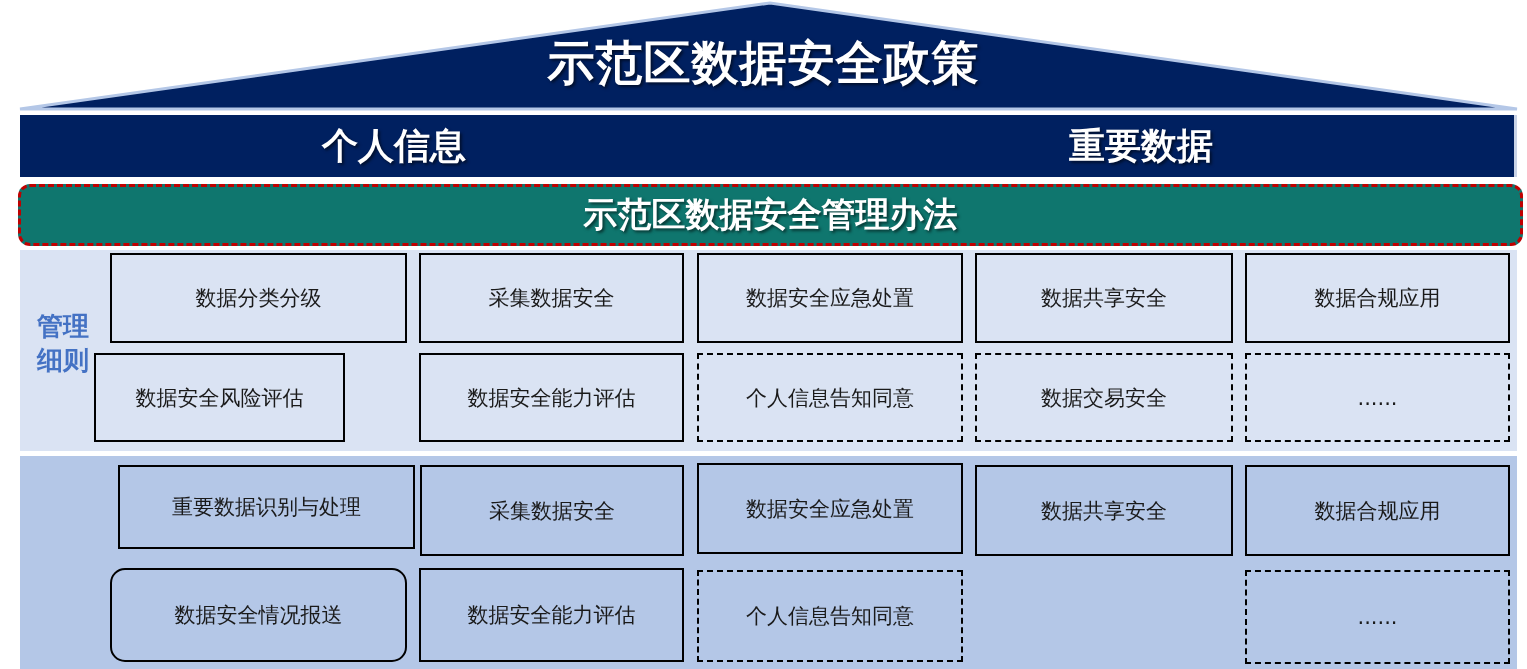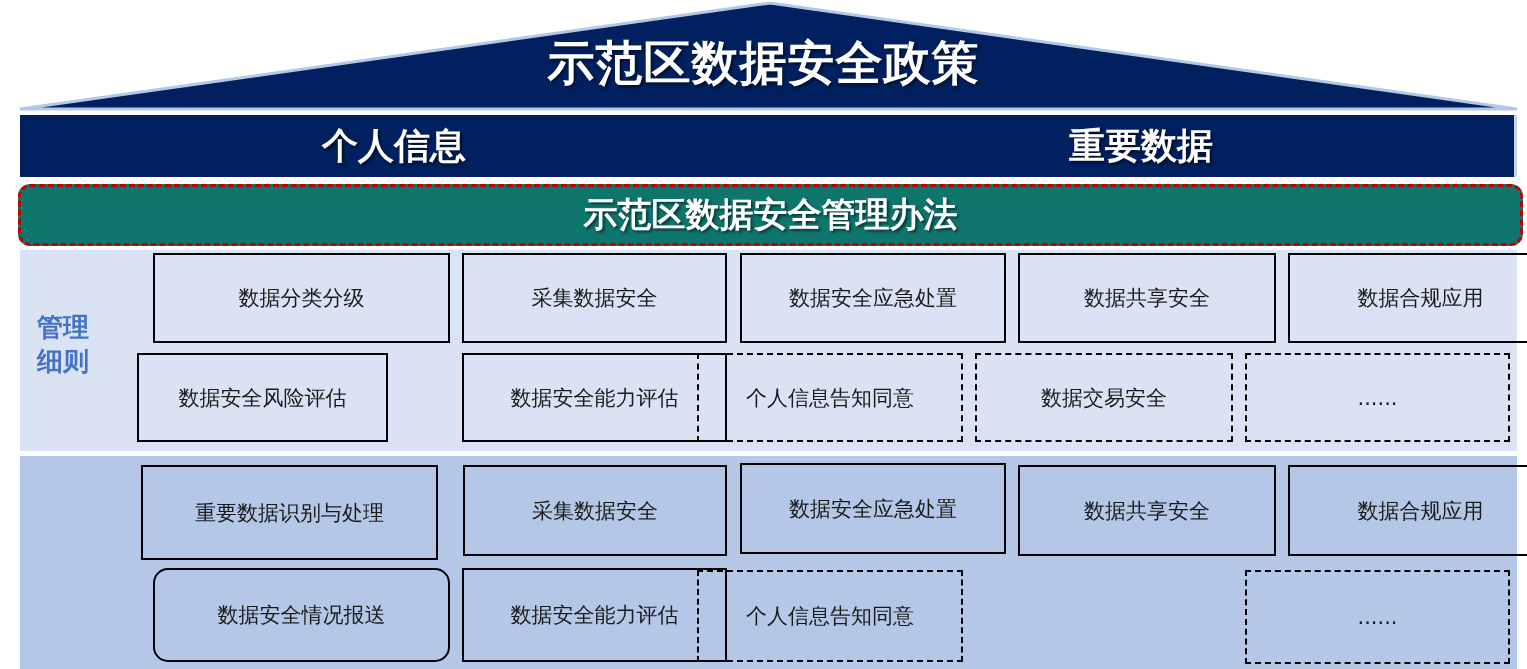--- a/index.html
+++ b/index.html
@@ -30,30 +30,30 @@
     display:flex; align-items:center; justify-content:center;
     color:#ffffff; font-size:34px; font-weight:bold;
     text-shadow:2px 2px 3px rgba(0,0,0,0.55);
     box-sizing:content-box;
   }
   .section { position:absolute; left:20px; width:1497px; }
   .section.s1 { top:250px; height:201px; background:#dae3f3; }
   .section.s2 { top:456px; height:213px; background:#b4c7e7; }
   .section-label {
     position:absolute; left:8px; width:70px; text-align:center;
-    color:#4472c4; font-size:26px; font-weight:bold; line-height:34px;
+    color:#4472c4; font-size:26px; font-weight:bold; line-height:34px;font-family:Liberation Serif, serif;
   }
   .s1 .section-label { top:60px; }
   .s2 .section-label { top:70px; }
   .cell {
     position:absolute; box-sizing:border-box;
     display:flex; align-items:center; justify-content:center;
     font-size:21px; color:#1a1a1a; text-align:center;
   }
-  .cell.solid { border:2px solid #000000;margin-left:43px; }
+  .cell.solid { border:2px solid #000000; }
   .cell.dashed { border:2px dashed #000000; }
 </style>
 </head>
 <body>
 
 <svg class="roof" viewBox="0 0 1527 112">
   <polygon points="20,109 770,3 1517,109" fill="#002060" stroke="#b4c7e7" stroke-width="3"></polygon>
 </svg>
 <div class="roof-title">示范区数据安全政策</div>
 
@@ -76,21 +76,21 @@
   <div class="cell solid" style="left:1225px;top:3px;  width:265px; height:90px;">数据合规应用</div>
 
   <div class="cell solid" style="left:74px;  top:103px; width:251px; height:89px;">数据安全风险评估</div>
   <div class="cell solid" style="left:399px; top:103px; width:265px; height:89px;">数据安全能力评估</div>
   <div class="cell dashed" style="left:677px; top:103px; width:266px; height:89px;">个人信息告知同意</div>
   <div class="cell dashed" style="left:955px; top:103px; width:258px; height:89px;">数据交易安全</div>
   <div class="cell dashed" style="left:1225px;top:103px; width:265px; height:89px;">......</div>
 </div>
 
 <div class="section s2">
-  <div class="cell solid" style="left:78px;  top:9px;  width:297px; height:95px;">重要数据识别与处理</div>
+  <div class="cell solid" style="left:98px;  top:9px;  width:297px; height:84px;">重要数据识别与处理</div>
   <div class="cell solid" style="left:400px; top:9px;  width:264px; height:91px;">采集数据安全</div>
   <div class="cell solid" style="left:677px; top:7px;  width:266px; height:91px;">数据安全应急处置</div>
   <div class="cell solid" style="left:955px; top:9px;  width:258px; height:91px;">数据共享安全</div>
   <div class="cell solid" style="left:1225px;top:9px;  width:265px; height:91px;">数据合规应用</div>
 
   <div class="cell solid" style="left:90px;  top:112px; width:297px; height:94px;border-radius:15px;">数据安全情况报送</div>
   <div class="cell solid" style="left:399px; top:112px; width:265px; height:94px;">数据安全能力评估</div>
   <div class="cell dashed" style="left:677px; top:114px; width:266px; height:92px;">个人信息告知同意</div>
   <div class="cell dashed" style="left:1225px;top:114px; width:265px; height:94px;">......</div>
 </div>

